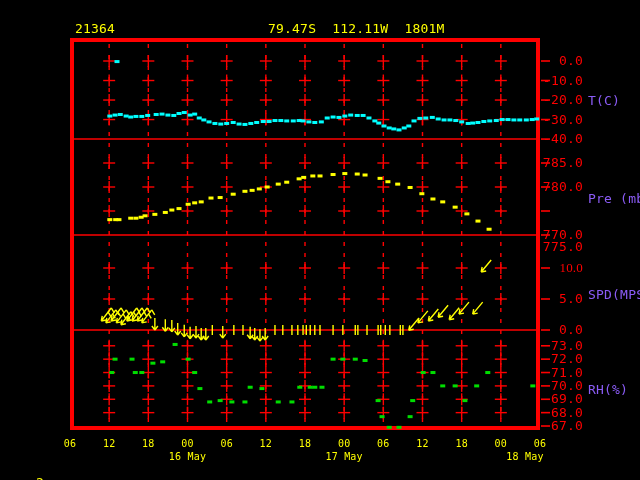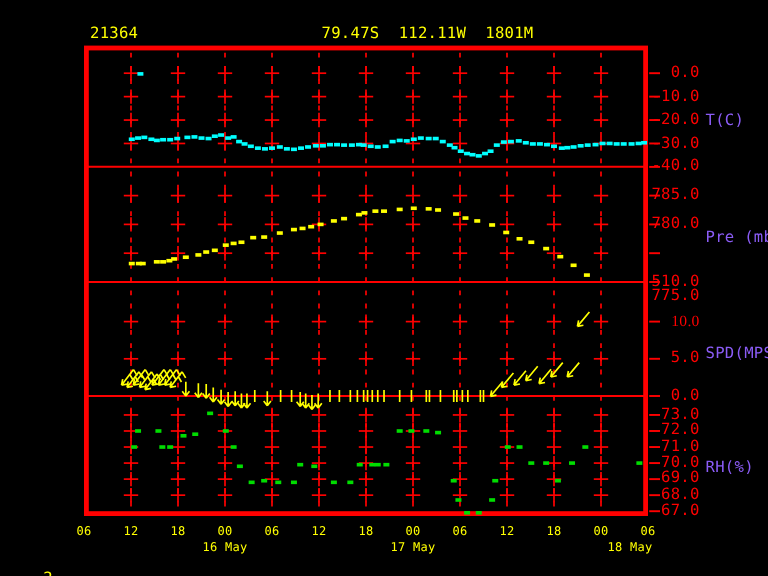--- a/index.html
+++ b/index.html
@@ -614,21 +614,21 @@
 
   <div id="axis-labels">
       <div class="tick-label" style="left: 535px; top: 54px;">0.0</div>
       <div class="tick-label" style="left: 535px; top: 73.52px;">-10.0</div>
       <div class="tick-label" style="left: 535px; top: 93.04px;">-20.0</div>
       <div class="tick-label" style="left: 535px; top: 112.56px;">-30.0</div>
       <div class="tick-label" style="left: 535px; top: 132.08px;">-40.0</div>
       <div class="tick-label" style="left: 535px; top: 156px;">785.0</div>
       <div class="tick-label" style="left: 535px; top: 180px;">780.0</div>
       <div class="tick-label" style="left: 535px; top: 204px; margin-top: 36px;">775.0</div>
-      <div class="tick-label" style="left: 535px; top: 228px;">510.0</div>
+      <div class="tick-label" style="left: 535px; top: 228px;">770.0</div>
       <div class="tick-label" style="left: 535px; top: 261px; font-family: Liberation Serif, serif;">10.0</div>
       <div class="tick-label" style="left: 535px; top: 292px;">5.0</div>
       <div class="tick-label" style="left: 535px; top: 323px;">0.0</div>
       <div class="tick-label" style="left: 535px; top: 338.79px;">73.0</div>
       <div class="tick-label" style="left: 535px; top: 352.16px;">72.0</div>
       <div class="tick-label" style="left: 535px; top: 365.53px;">71.0</div>
       <div class="tick-label" style="left: 535px; top: 378.9px;">70.0</div>
       <div class="tick-label" style="left: 535px; top: 392.27px;">69.0</div>
       <div class="tick-label" style="left: 535px; top: 405.64px;">68.0</div>
       <div class="tick-label" style="left: 535px; top: 419.01px;">67.0</div>

